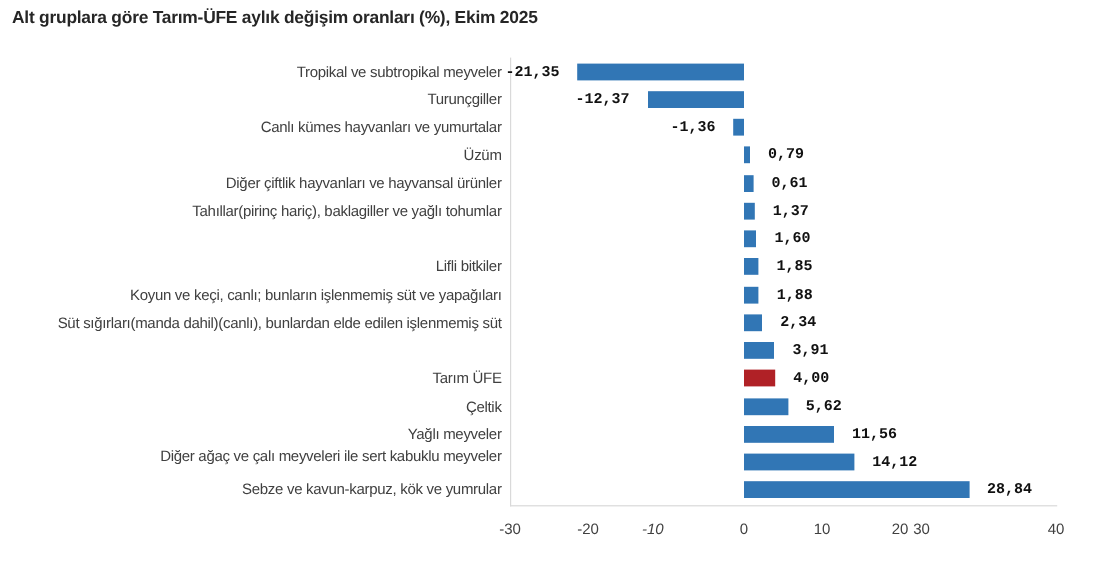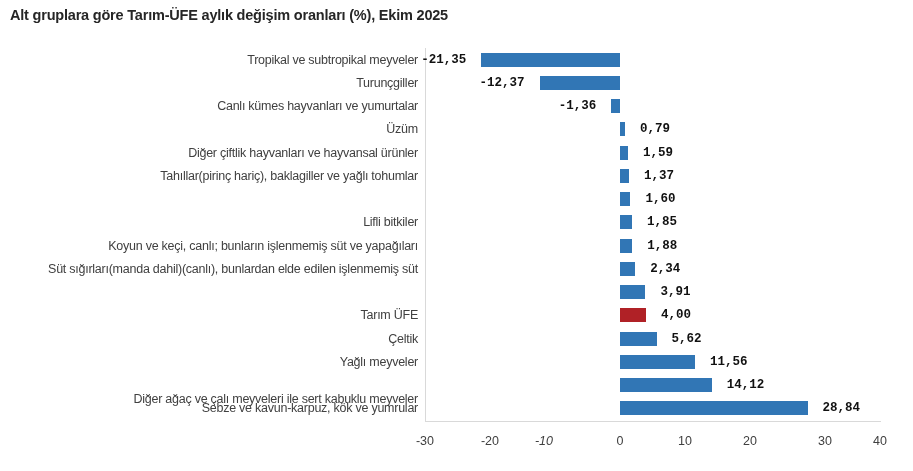--- a/index.html
+++ b/index.html
@@ -60,21 +60,21 @@
       <div class="bar" style="left: 539.6px; top: 75.9px; width: 80.4px; height: 14px; background: rgb(49, 118, 181);"></div>
       <div class="val-label" style="top: 74.875px; color: rgb(17, 17, 17); right: 388.4px; text-align: right;">-12,37</div>
       <div class="cat-label" style="top: 98.125px; right: 495px; color: rgb(64, 64, 64);">Canlı kümes hayvanları ve yumurtalar</div>
       <div class="bar" style="left: 611.2px; top: 99.1px; width: 8.8px; height: 14px; background: rgb(49, 118, 181);"></div>
       <div class="val-label" style="top: 98.125px; color: rgb(17, 17, 17); right: 316.8px; text-align: right;">-1,36</div>
       <div class="cat-label" style="top: 121.375px; right: 495px; color: rgb(64, 64, 64);">Üzüm</div>
       <div class="bar" style="left: 620px; top: 122.4px; width: 5.1px; height: 14px; background: rgb(49, 118, 181);"></div>
       <div class="val-label" style="top: 121.375px; color: rgb(17, 17, 17); left: 640.1px;">0,79</div>
       <div class="cat-label" style="top: 144.625px; right: 495px; color: rgb(64, 64, 64);">Diğer çiftlik hayvanları ve hayvansal ürünler</div>
       <div class="bar" style="left: 620px; top: 145.6px; width: 7.9px; height: 14px; background: rgb(49, 118, 181);"></div>
-      <div class="val-label" style="top: 144.625px; color: rgb(17, 17, 17); left: 642.9px;">1,59</div>
+      <div class="val-label" style="top: 144.625px; color: rgb(17, 17, 17); left: 642.9px;">0,61</div>
       <div class="cat-label" style="top: 167.875px; right: 495px; color: rgb(64, 64, 64);">Tahıllar(pirinç hariç), baklagiller ve yağlı tohumlar</div>
       <div class="bar" style="left: 620px; top: 168.9px; width: 8.9px; height: 14px; background: rgb(49, 118, 181);"></div>
       <div class="val-label" style="top: 167.875px; color: rgb(17, 17, 17); left: 643.9px;">1,37</div>
       <div class="bar" style="left: 620px; top: 192.1px; width: 10.4px; height: 14px; background: rgb(49, 118, 181);"></div>
       <div class="val-label" style="top: 191.125px; color: rgb(17, 17, 17); left: 645.4px;">1,60</div>
       <div class="cat-label" style="top: 214.375px; right: 495px; color: rgb(64, 64, 64);">Lifli bitkiler</div>
       <div class="bar" style="left: 620px; top: 215.4px; width: 12px; height: 14px; background: rgb(49, 118, 181);"></div>
       <div class="val-label" style="top: 214.375px; color: rgb(17, 17, 17); left: 647px;">1,85</div>
       <div class="cat-label" style="top: 237.625px; right: 495px; color: rgb(64, 64, 64);">Koyun ve keçi, canlı; bunların işlenmemiş süt ve yapağıları</div>
       <div class="bar" style="left: 620px; top: 238.6px; width: 12.2px; height: 14px; background: rgb(49, 118, 181);"></div>
@@ -86,28 +86,28 @@
       <div class="val-label" style="top: 284.125px; color: rgb(17, 17, 17); left: 660.4px;">3,91</div>
       <div class="cat-label" style="top: 307.375px; right: 495px; color: rgb(64, 64, 64);">Tarım ÜFE</div>
       <div class="bar" style="left: 620px; top: 308.4px; width: 26px; height: 14px; background: rgb(176, 33, 38);"></div>
       <div class="val-label" style="top: 307.375px; color: rgb(17, 17, 17); left: 661px;">4,00</div>
       <div class="cat-label" style="top: 330.625px; right: 495px; color: rgb(64, 64, 64);">Çeltik</div>
       <div class="bar" style="left: 620px; top: 331.6px; width: 36.5px; height: 14px; background: rgb(49, 118, 181);"></div>
       <div class="val-label" style="top: 330.625px; color: rgb(17, 17, 17); left: 671.5px;">5,62</div>
       <div class="cat-label" style="top: 353.875px; right: 495px; color: rgb(64, 64, 64);">Yağlı meyveler</div>
       <div class="bar" style="left: 620px; top: 354.9px; width: 75.1px; height: 14px; background: rgb(49, 118, 181);"></div>
       <div class="val-label" style="top: 353.875px; color: rgb(17, 17, 17); left: 710.1px;">11,56</div>
-      <div class="cat-label" style="top: 391px; right: 495px; color: rgb(64, 64, 64);">Diğer ağaç ve çalı meyveleri ile sert kabuklu meyveler</div>
+      <div class="cat-label" style="top: 372px; right: 495px; color: rgb(64, 64, 64);">Diğer ağaç ve çalı meyveleri ile sert kabuklu meyveler</div>
       <div class="bar" style="left: 620px; top: 378.1px; width: 91.8px; height: 14px; background: rgb(49, 118, 181);"></div>
       <div class="val-label" style="top: 377.125px; color: rgb(17, 17, 17); left: 726.8px;">14,12</div>
       <div class="cat-label" style="top: 400.375px; right: 495px; color: rgb(64, 64, 64);">Sebze ve kavun-karpuz, kök ve yumrular</div>
       <div class="bar" style="left: 620px; top: 401.4px; width: 187.5px; height: 14px; background: rgb(49, 118, 181);"></div>
       <div class="val-label" style="top: 400.375px; color: rgb(17, 17, 17); left: 822.5px;">28,84</div>
       <div class="tick-label" style="left: 425px; top: 434px; color: rgb(64, 64, 64);">-30</div>
       <div class="tick-label" style="left: 490px; top: 434px; color: rgb(64, 64, 64);">-20</div>
       <div class="tick-label" style="left: 544px; top: 434px; color: rgb(64, 64, 64); font-style: italic;">-10</div>
       <div class="tick-label" style="left: 620px; top: 434px; color: rgb(64, 64, 64);">0</div>
       <div class="tick-label" style="left: 685px; top: 434px; color: rgb(64, 64, 64);">10</div>
       <div class="tick-label" style="left: 750px; top: 434px; color: rgb(64, 64, 64);">20</div>
-      <div class="tick-label" style="left: 825px; top: 434px; color: rgb(64, 64, 64);">30</div>
+      <div class="tick-label" style="left: 768px; top: 434px; color: rgb(64, 64, 64);">30</div>
       <div class="tick-label" style="left: 880px; top: 434px; color: rgb(64, 64, 64);">40</div>
     </div>
 </div>
 
 </body></html>

